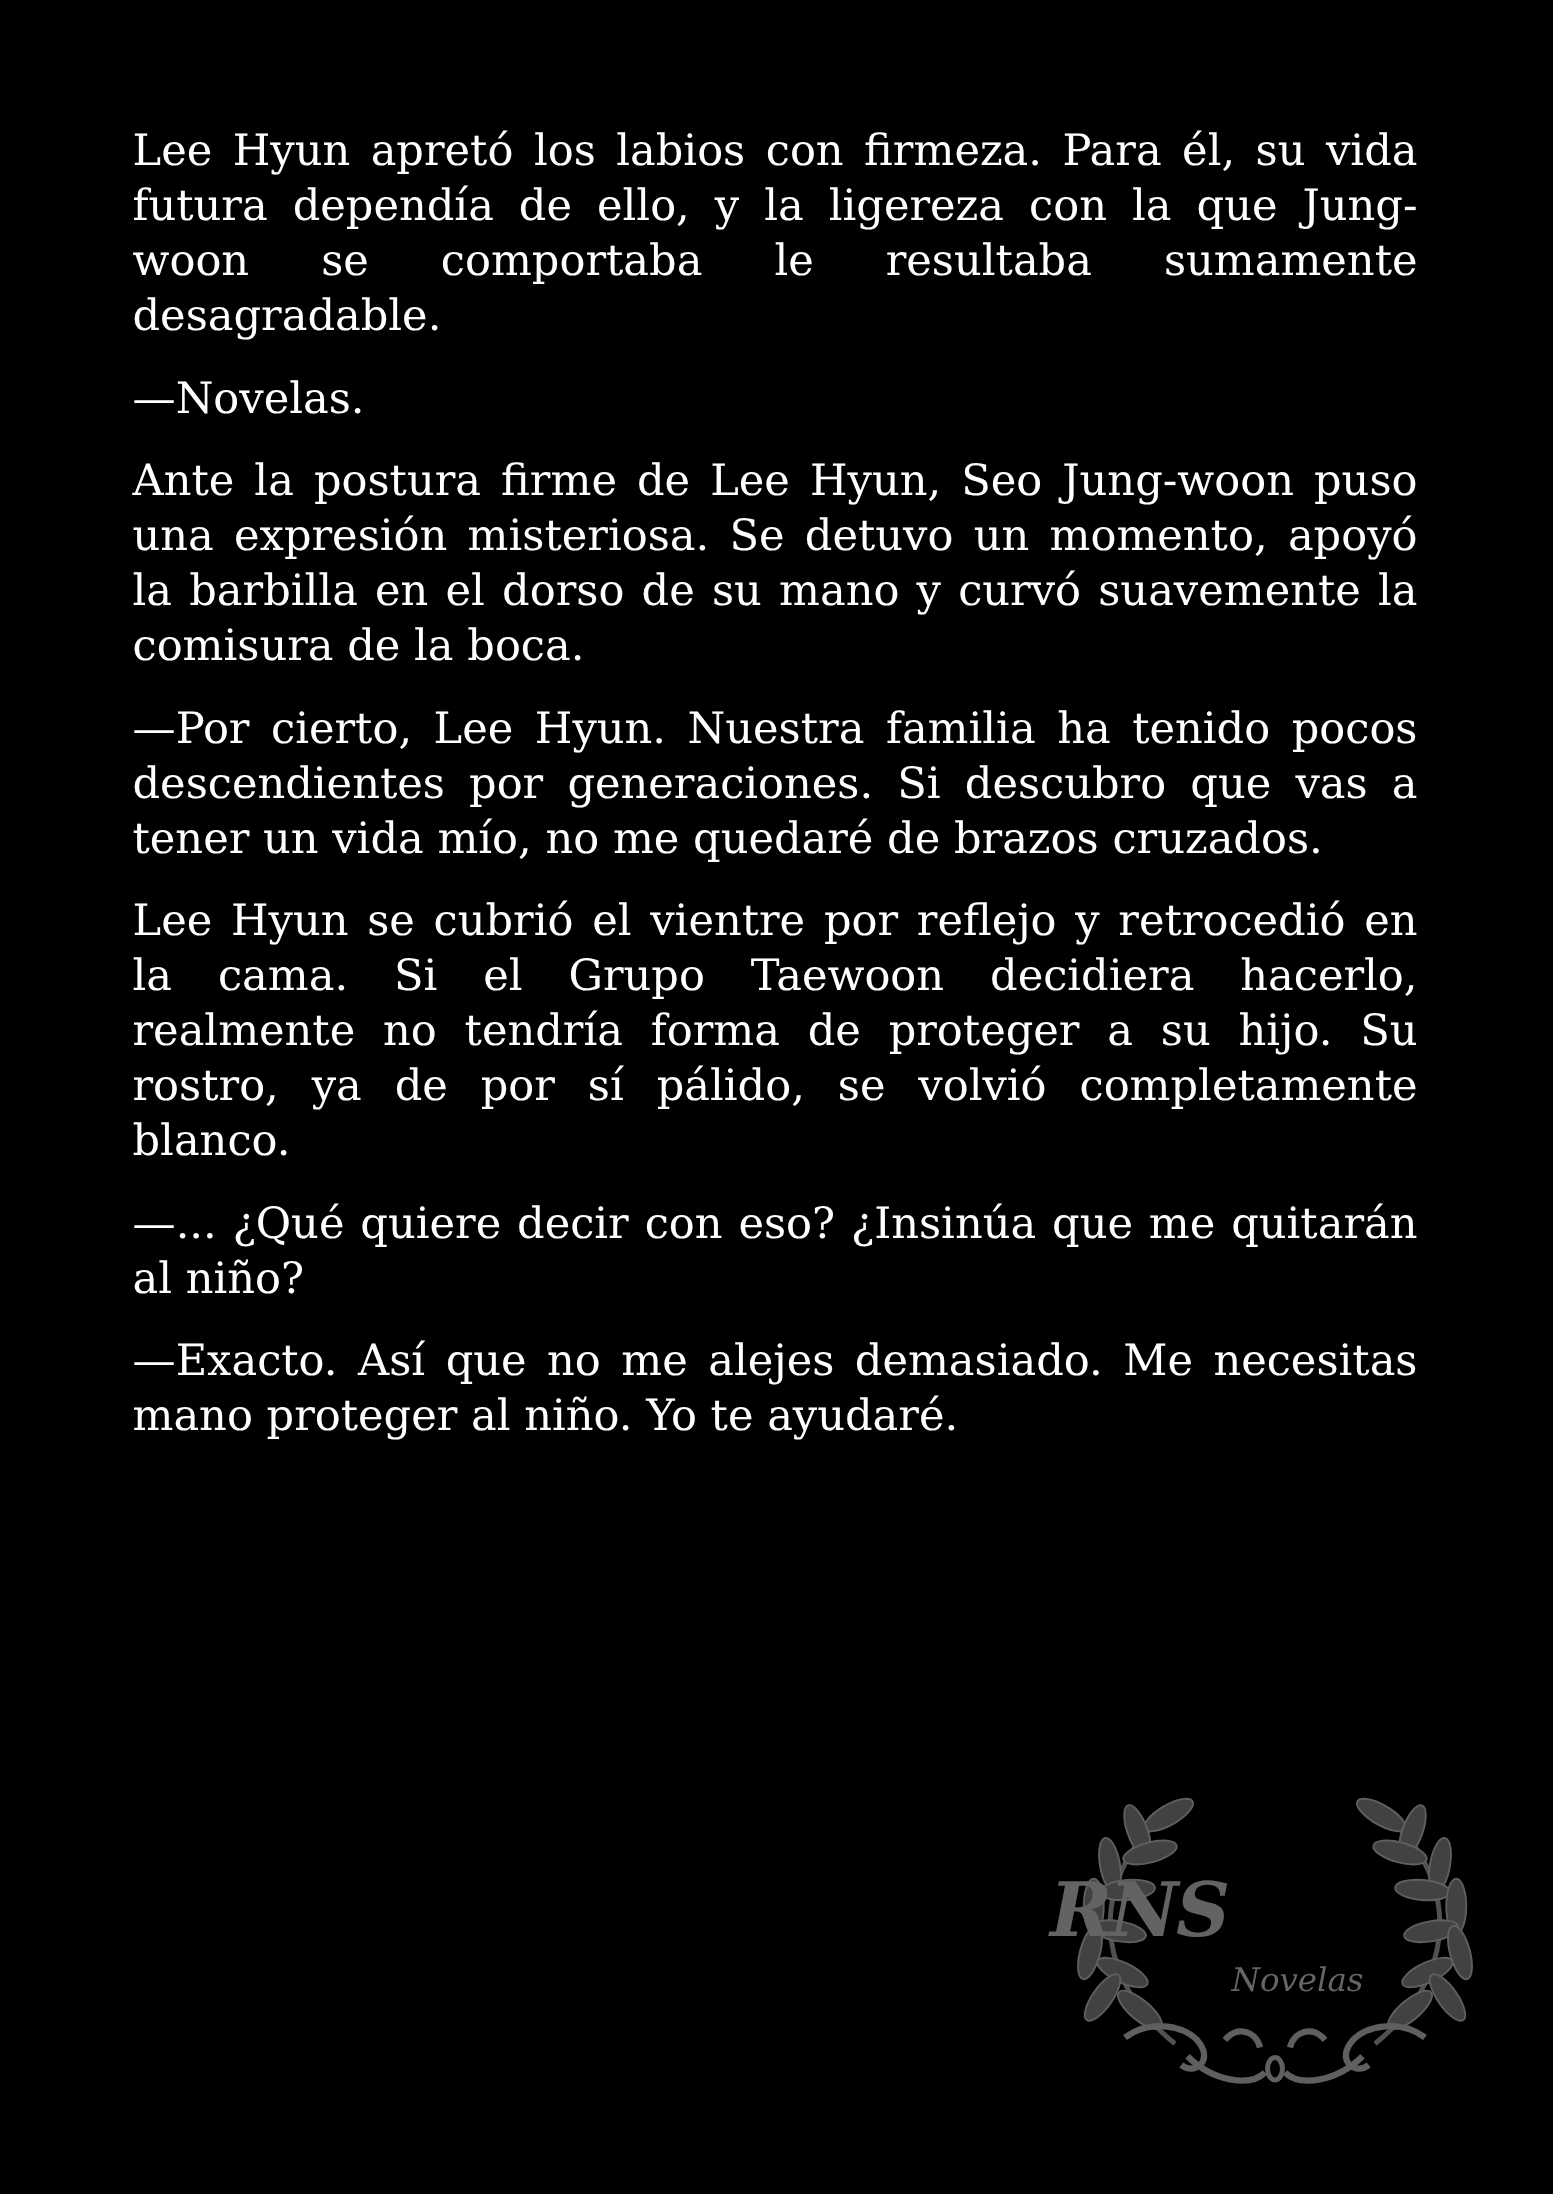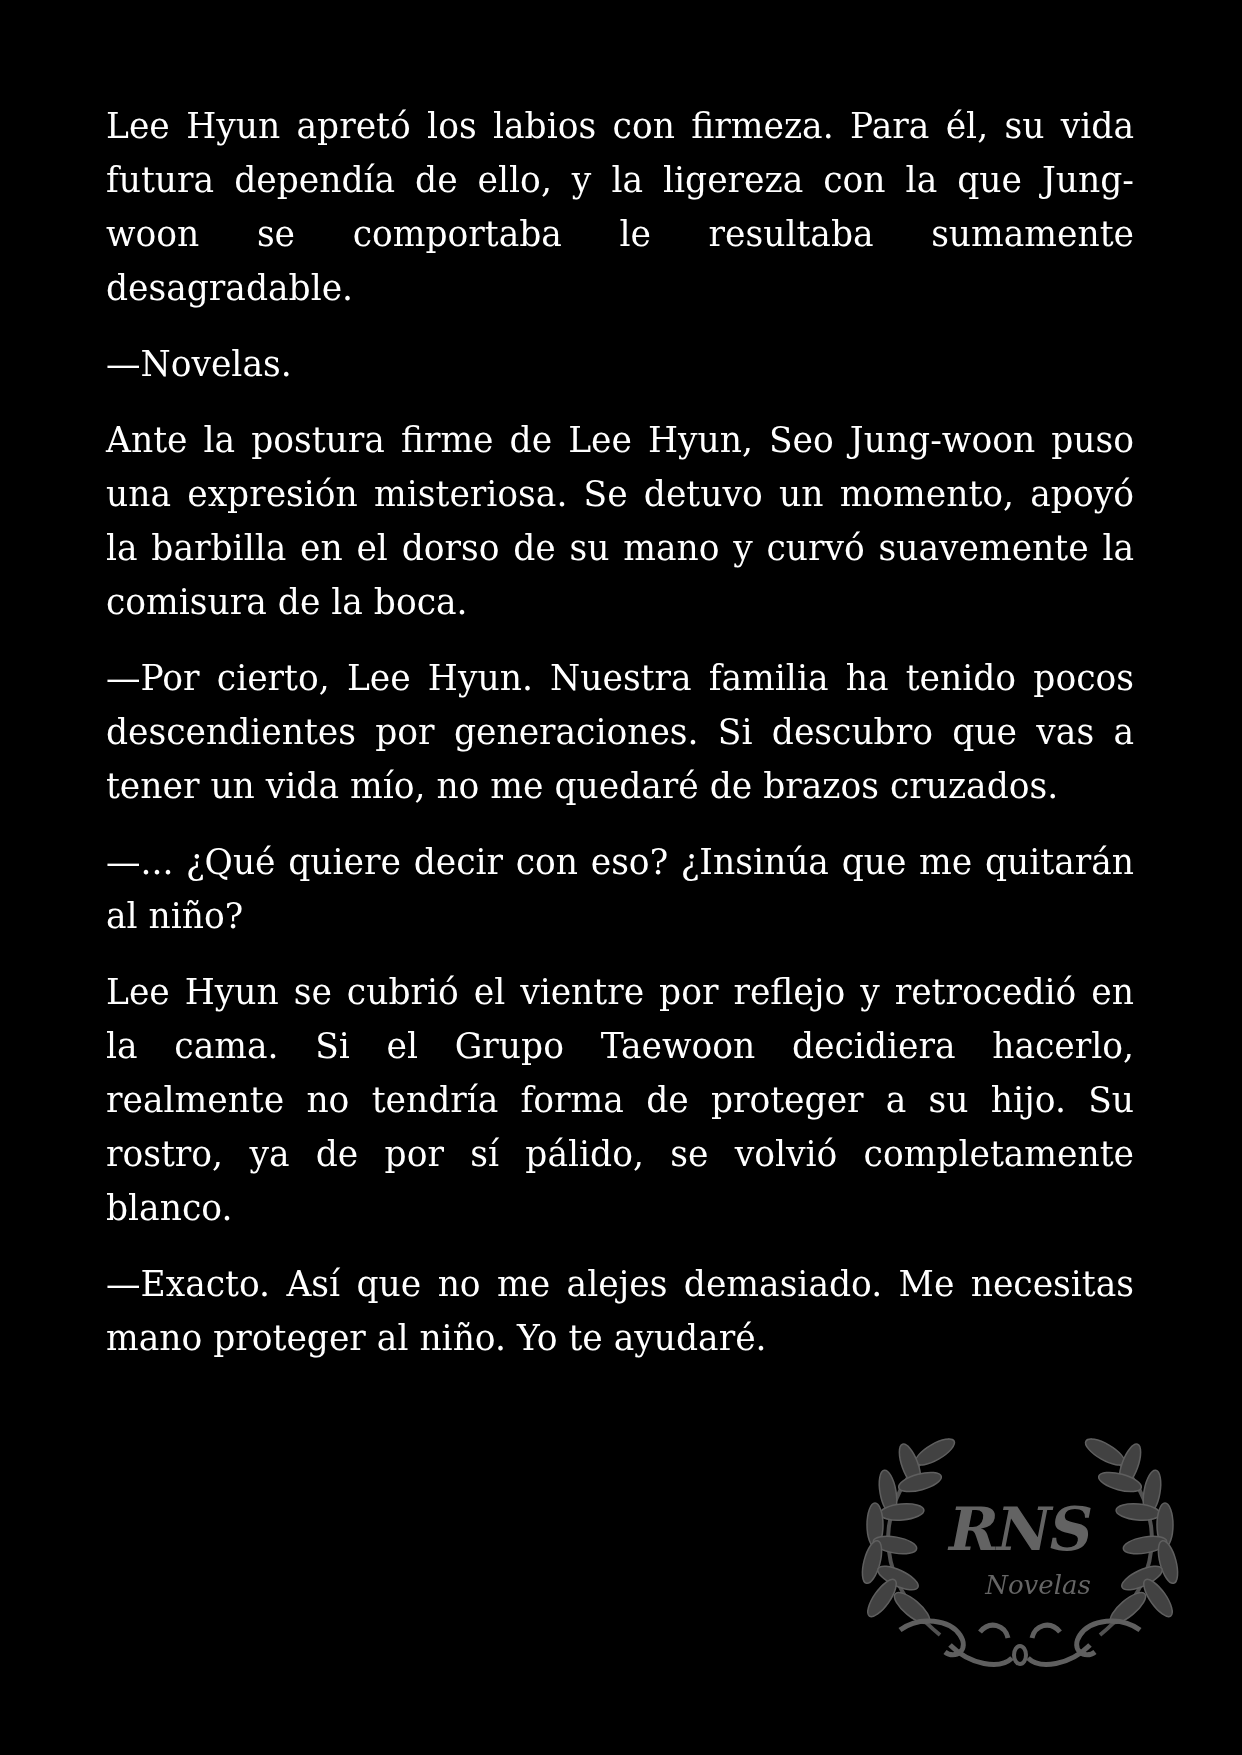--- a/index.html
+++ b/index.html
@@ -14,21 +14,21 @@
       overflow: hidden;
     }
     .page {
       position: absolute;
       left: 106px;
       top: 99px;
       width: 1028px;
       color: #ffffff;
       font-family: "DejaVu Serif", "Liberation Serif", serif;
       font-size: 34.5px;
-      line-height: 54px;
+      line-height: 44px;
       text-align: justify;
       z-index: 2;
     }
     .page p {
       margin: 0 0 22px 0;
       padding: 0;
     }
     .watermark {
       position: absolute;
       left: 840px;
@@ -36,21 +36,21 @@
       width: 360px;
       height: 260px;
       z-index: 1;
       opacity: 0.9;
     }
     .wm-rns {
       position: absolute;
       left: 0;
       width: 100%;
       top: 74px;
-      text-align: center;
+      text-align: left;
       font-family: "DejaVu Serif", "Liberation Serif", serif;
       font-style: italic;
       font-weight: bold;
       font-size: 60px;
       color: #6e6e6e;
       letter-spacing: -2px;
     }
     .wm-novelas {
       position: absolute;
       left: 0;
@@ -71,22 +71,22 @@
     }
   </style>
 </head>
 <body>
 
 <div class="page">
   <p>Lee Hyun apretó los labios con firmeza. Para él, su vida futura dependía de ello, y la ligereza con la que Jung-woon se comportaba le resultaba sumamente desagradable.</p>
   <p>—Novelas.</p>
   <p>Ante la postura firme de Lee Hyun, Seo Jung-woon puso una expresión misteriosa. Se detuvo un momento, apoyó la barbilla en el dorso de su mano y curvó suavemente la comisura de la boca.</p>
   <p>—Por cierto, Lee Hyun. Nuestra familia ha tenido pocos descendientes por generaciones. Si descubro que vas a tener un vida mío, no me quedaré de brazos cruzados.</p>
+  <p>Lee Hyun se cubrió el vientre por reflejo y retrocedió en la cama. Si el Grupo Taewoon decidiera hacerlo, realmente no tendría forma de proteger a su hijo. Su rostro, ya de por sí pálido, se volvió completamente blanco.</p>
   <p>—... ¿Qué quiere decir con eso? ¿Insinúa que me quitarán al niño?</p>
-  <p>Lee Hyun se cubrió el vientre por reflejo y retrocedió en la cama. Si el Grupo Taewoon decidiera hacerlo, realmente no tendría forma de proteger a su hijo. Su rostro, ya de por sí pálido, se volvió completamente blanco.</p>
   <p>—Exacto. Así que no me alejes demasiado. Me necesitas mano proteger al niño. Yo te ayudaré.</p>
 </div>
 
 <div class="watermark">
   <svg class="wm-svg" width="360" height="260" viewBox="0 0 360 260">
     <g fill="#4a4a4a" stroke="#6a6a6a" stroke-width="1.5">
 
       <path d="M110 20 C 40 60, 20 150, 100 215" fill="none" stroke="#5a5a5a" stroke-width="4"></path>
 
       <ellipse cx="95" cy="32" rx="22" ry="8" transform="rotate(-30 95 32)"></ellipse>

